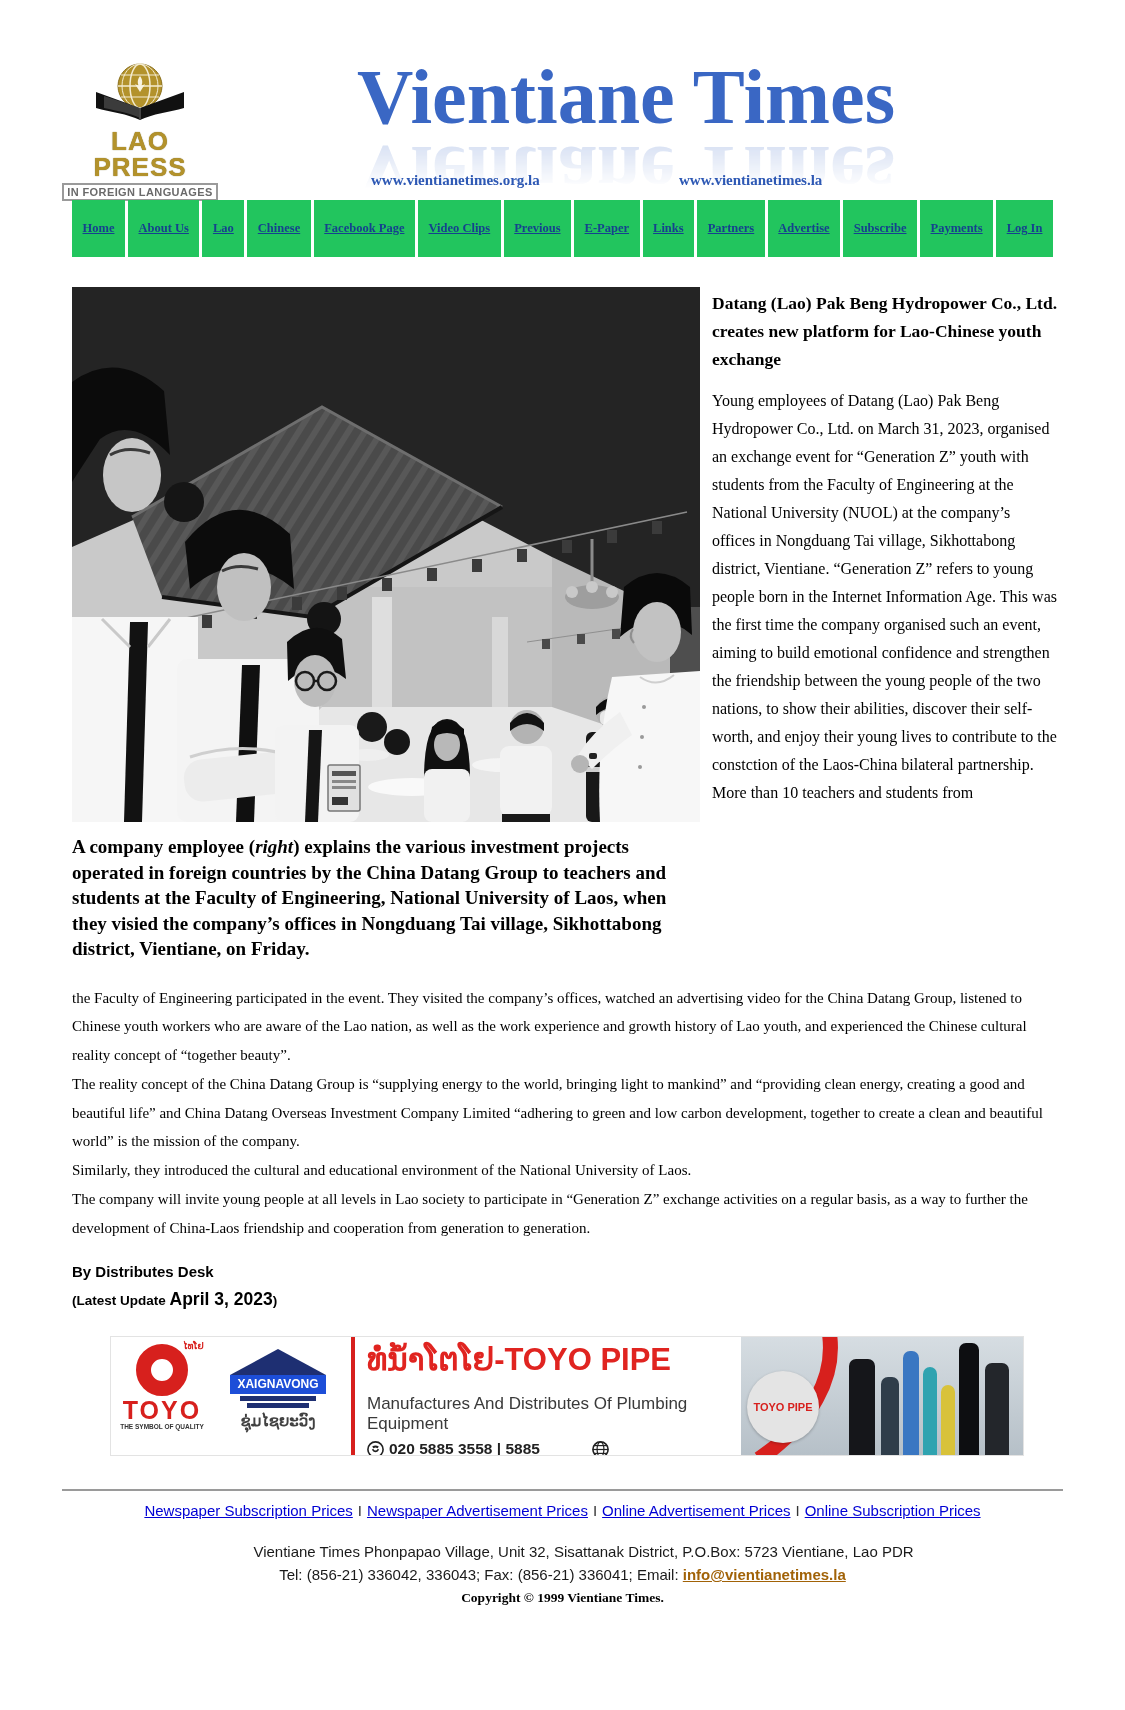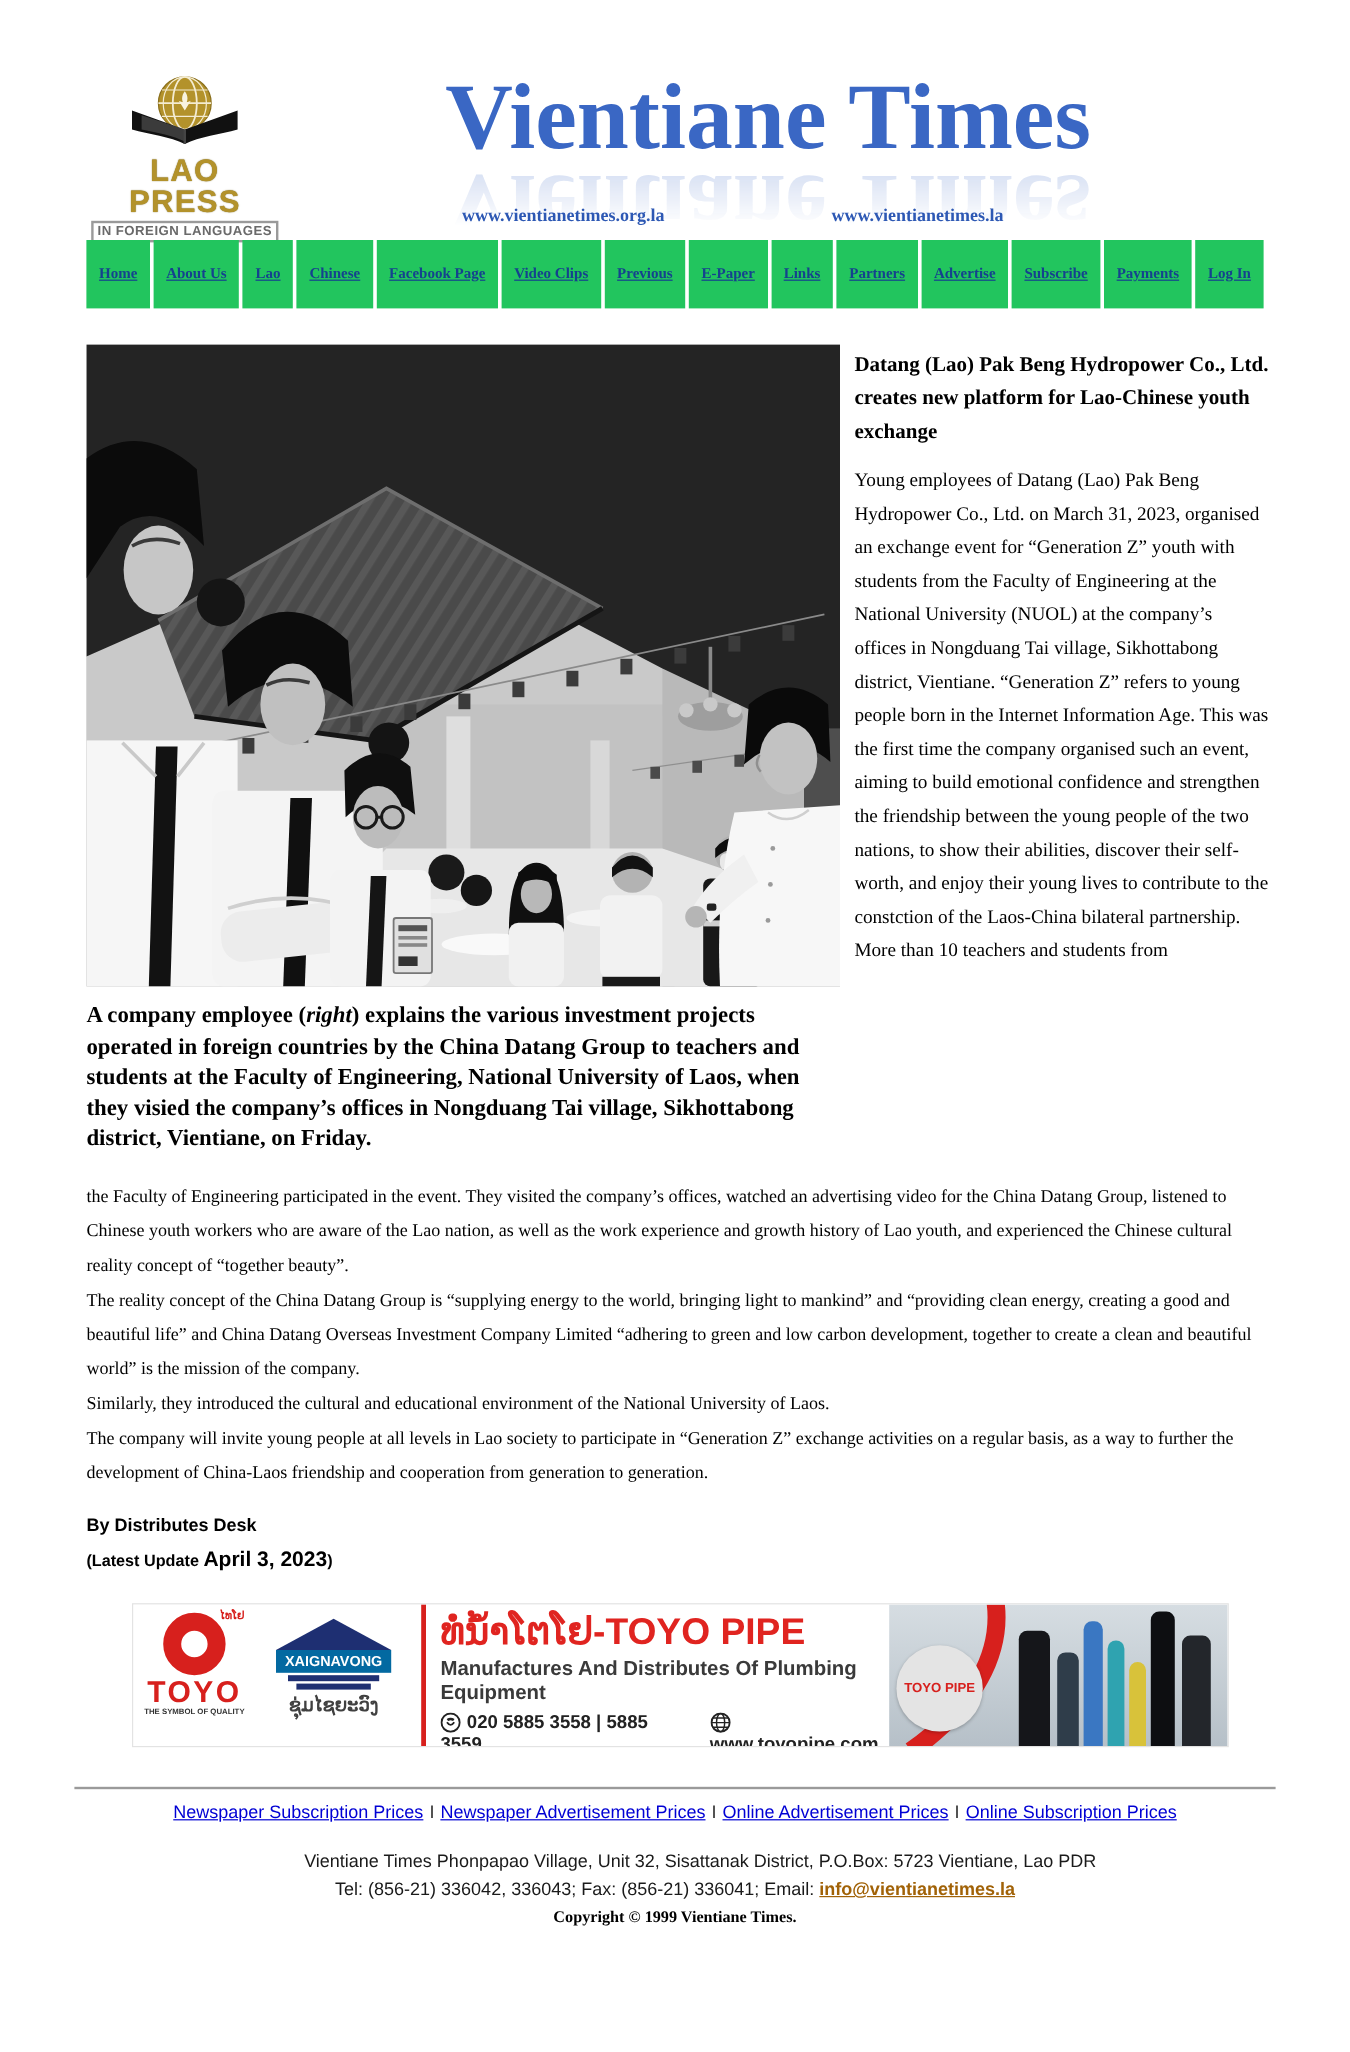--- a/index.html
+++ b/index.html
@@ -1,20 +1,20 @@
 <!DOCTYPE html>
 <html><head>
 <meta charset="utf-8">
 <style>
   html,body{margin:0;padding:0;background:#fff;}
   .page{position:relative;width:1125px;height:1710px;background:#fff;overflow:hidden;
         font-family:"Liberation Serif",serif;color:#000;}
 
   
-  .header{position:absolute;left:75px;top:62px;width:978px;height:138px;}
+  .header{position:absolute;left:61px;top:62px;width:978px;height:138px;}
   .logo{position:absolute;left:0;top:0;width:158px;text-align:center;}
   .logo-title{font-family:"Liberation Sans",sans-serif;font-weight:800;font-size:26px;
               color:#b3922b;letter-spacing:1px;line-height:1;text-shadow:0 0 1px #6b5a10;}
   .logo-sub{display:inline-block;margin-top:3px;font-family:"Liberation Sans",sans-serif;
             font-weight:700;font-size:11px;color:#6a6a6a;border:2px solid #9a9a9a;
             padding:1px 3px;letter-spacing:.4px;}
   .masthead{position:absolute;left:152px;top:-4px;width:826px;text-align:center;
             font-weight:bold;font-size:78px;line-height:1;color:#3a67c4;white-space:nowrap;}
   .masthead-reflection{position:absolute;left:152px;top:72px;width:826px;text-align:center;
             font-weight:bold;font-size:78px;line-height:1;color:#3a67c4;white-space:nowrap;
@@ -54,31 +54,31 @@
   .ad-toyo{width:102px;flex:0 0 102px;text-align:center;padding-top:7px;position:relative;}
   .donut{width:52px;height:52px;margin:0 auto;border-radius:50%;border:15px solid #d7201d;box-sizing:border-box;}
   .toyo-mini-lao{position:absolute;left:72px;top:4px;font-family:"Liberation Sans",sans-serif;
                  font-weight:700;font-size:9px;color:#d7201d;}
   .toyo-name{font-family:"Liberation Sans",sans-serif;font-weight:800;font-size:25px;
              color:#d7201d;letter-spacing:2px;line-height:1;margin-top:2px;}
   .toyo-tagline{font-family:"Liberation Sans",sans-serif;font-weight:700;font-size:6.5px;color:#333;}
   .ad-xaig{width:130px;flex:0 0 130px;text-align:center;padding-top:12px;}
   .xaig-roof{width:0;height:0;margin:0 auto;border-left:48px solid transparent;
              border-right:48px solid transparent;border-bottom:26px solid #1e2f72;}
-  .xaig-band{width:96px;margin:0 auto;background:#0369a1;color:#fff;
+  .xaig-band{width:96px;margin:0 auto;background:#1d4ed8;color:#fff;
              font-family:"Liberation Sans",sans-serif;font-weight:700;font-size:12px;padding:2px 0 3px;}
   .xaig-step1{width:76px;height:5px;background:#1e2f72;margin:2px auto 0;}
   .xaig-step2{width:62px;height:5px;background:#1e2f72;margin:2px auto 0;}
   .xaig-lao{margin-top:4px;font-family:"Liberation Sans",sans-serif;font-weight:800;
             font-size:15px;color:#404040;}
   .ad-divider{width:4px;flex:0 0 4px;background:#d7201d;margin:0 12px 0 8px;}
   .ad-center{flex:1;padding-top:6px;min-width:0;}
   .ad-title{font-family:"Liberation Sans",sans-serif;font-weight:800;font-size:31px;
             color:#e02420;line-height:1.1;white-space:nowrap;}
-  .ad-sub{font-family:"Liberation Sans",sans-serif;font-weight:700;font-size:17px;color:#3a3a3a;margin-top:4px;}
+  .ad-sub{font-family:"Liberation Sans",sans-serif;font-weight:400;font-size:17px;color:#3a3a3a;margin-top:17px;}
   .ad-contact{display:flex;gap:30px;align-items:center;margin-top:6px;
               font-family:"Liberation Sans",sans-serif;font-weight:700;font-size:15.5px;color:#222;}
   .ad-contact .ic{display:inline-block;vertical-align:middle;margin-right:5px;}
   .ad-right{width:282px;flex:0 0 282px;position:relative;overflow:hidden;
             background:linear-gradient(#d6dde2,#b6c0c8);}
   .pipe{position:absolute;bottom:0;border-radius:7px 7px 0 0;}
   .toyo-badge{position:absolute;left:6px;top:34px;width:72px;height:72px;border-radius:50%;
               background:#e4e4e4;display:flex;align-items:center;justify-content:center;
               font-family:"Liberation Sans",sans-serif;font-weight:800;font-size:11px;color:#d7201d;
               box-shadow:0 1px 3px rgba(0,0,0,.25);}

